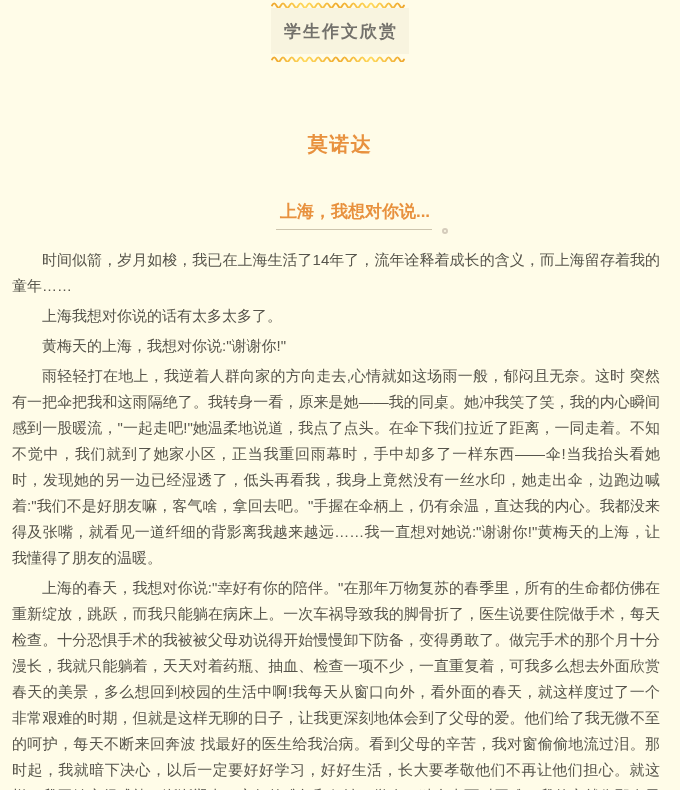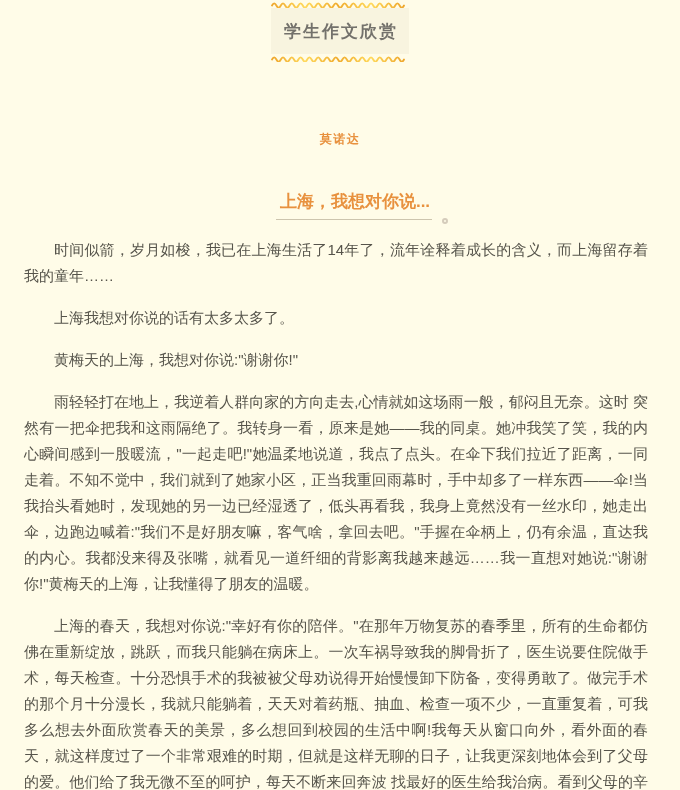--- a/index.html
+++ b/index.html
@@ -26,21 +26,21 @@
     font-weight: bold;
     color: #73716B;
     letter-spacing: 2px;
     padding-left: 2px;
   }
 
   
   .author {
     margin-top: 69px;
     text-align: center;
-    font-size: 12px;
+    font-size: 20px;
     font-weight: bold;
     letter-spacing: 1.5px;
     color: #E8913E;
   }
 
   
   .title-row { margin-top: 42px; text-align: center; }
   .essay-title {
     position: relative;
     display: inline-block;
@@ -63,21 +63,21 @@
   }
 
   
   .body {
     margin: 17px 16px 0 8px;
     font-size: 15px;
     line-height: 26px;
     color: #56544B;
     text-align: justify;
   }
-  .body p { margin: 16px; text-indent: 2em; }
+  .body p { margin: 4px; text-indent: 2em; }
 </style>
 </head>
 <body>
 
 <div class="page">
 
   <div class="header-box">
     <svg class="wave" viewBox="0 0 138 8" xmlns="http://www.w3.org/2000/svg">
       <defs>
         <linearGradient id="goldgrad" x1="0" y1="0" x2="1" y2="0">

